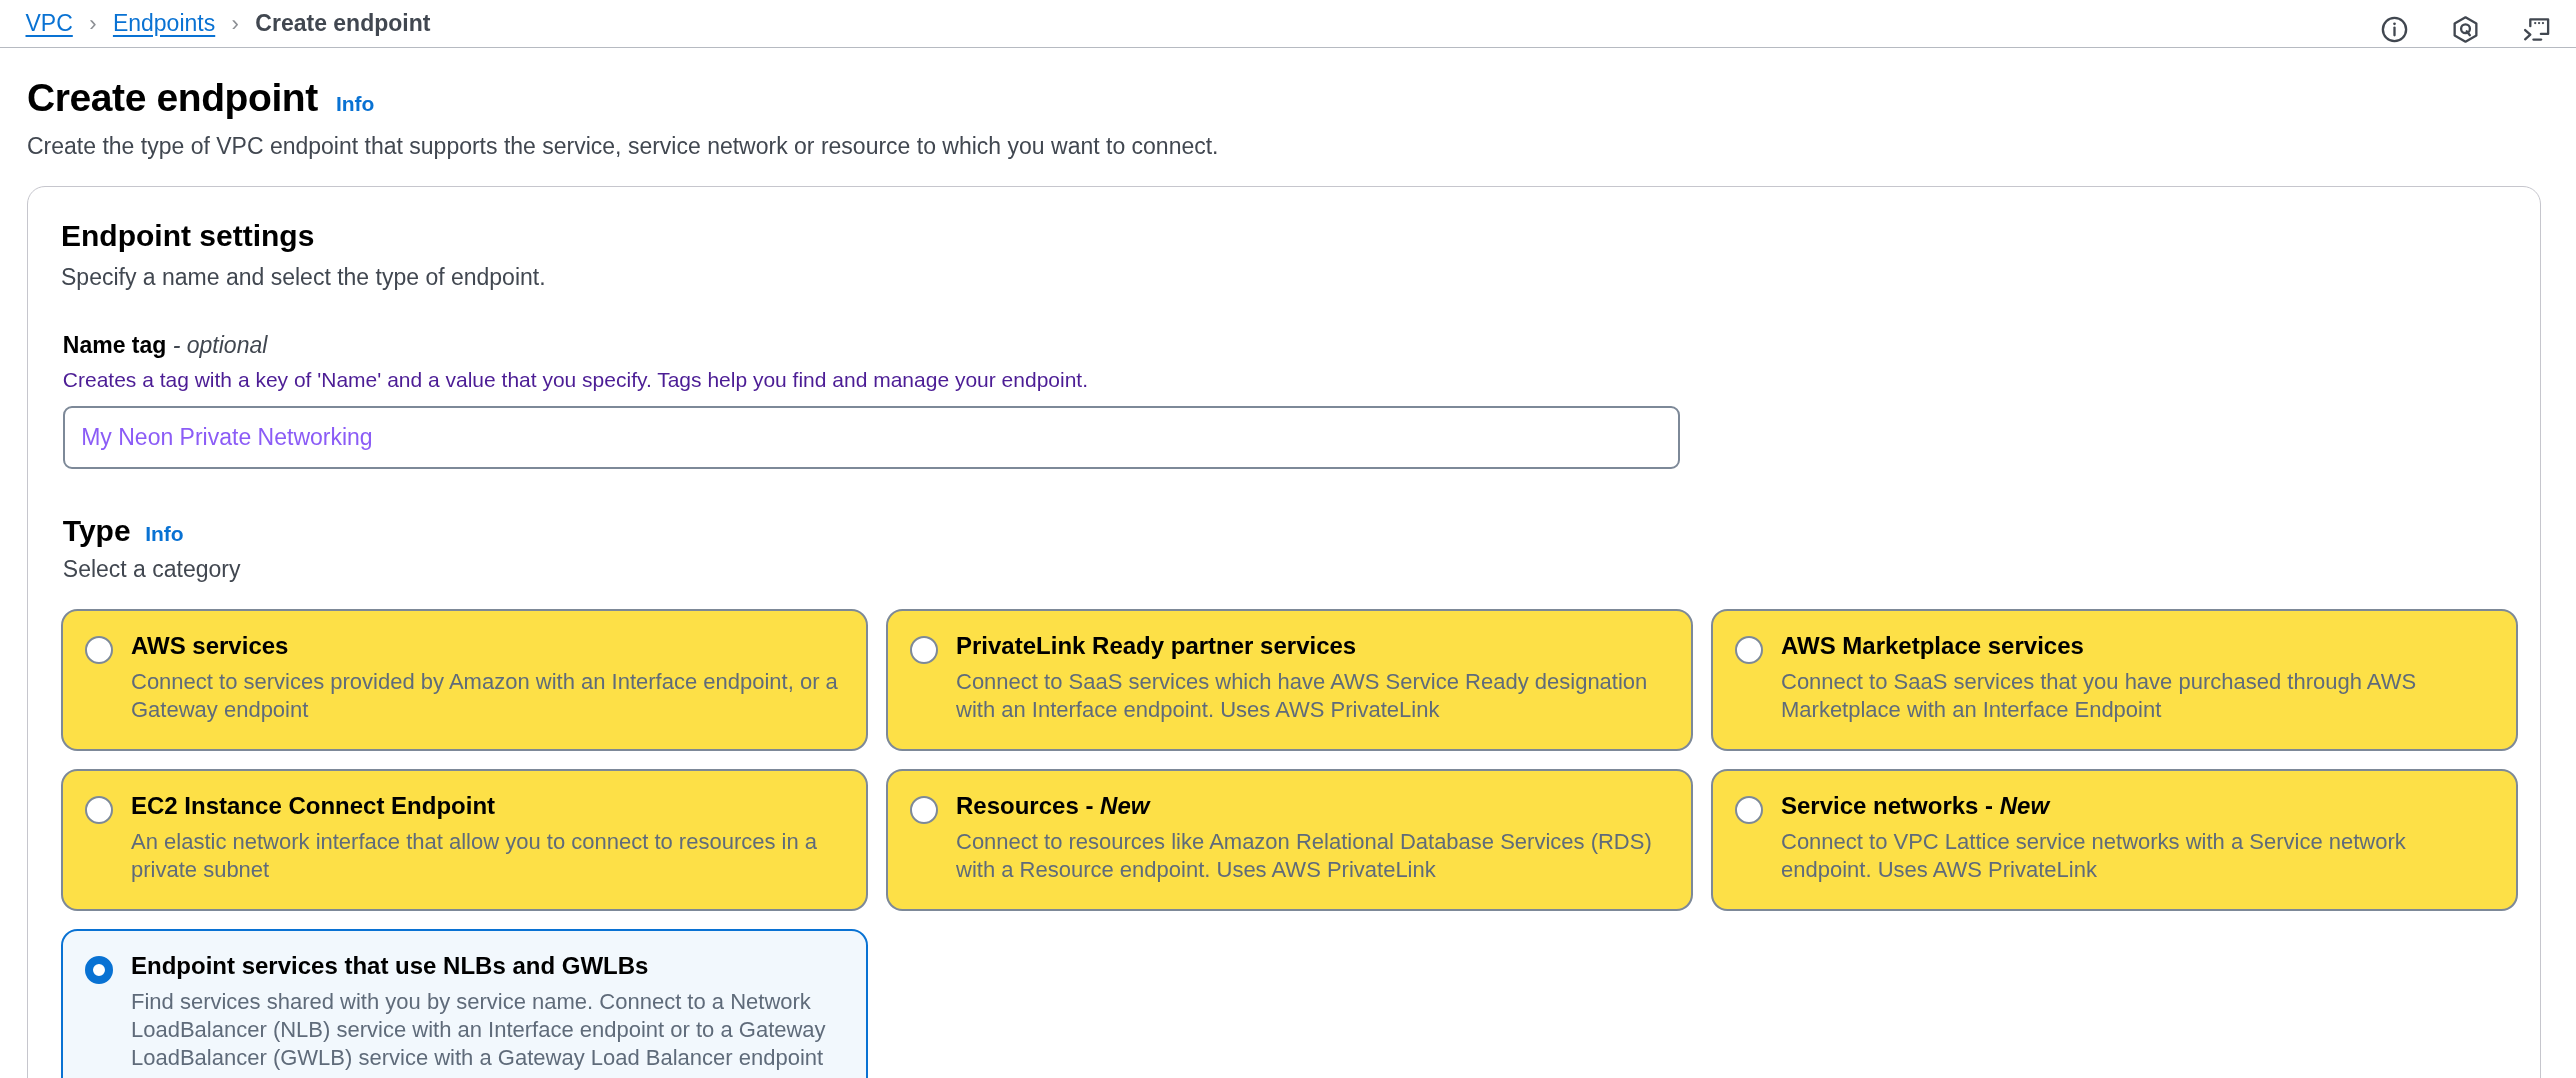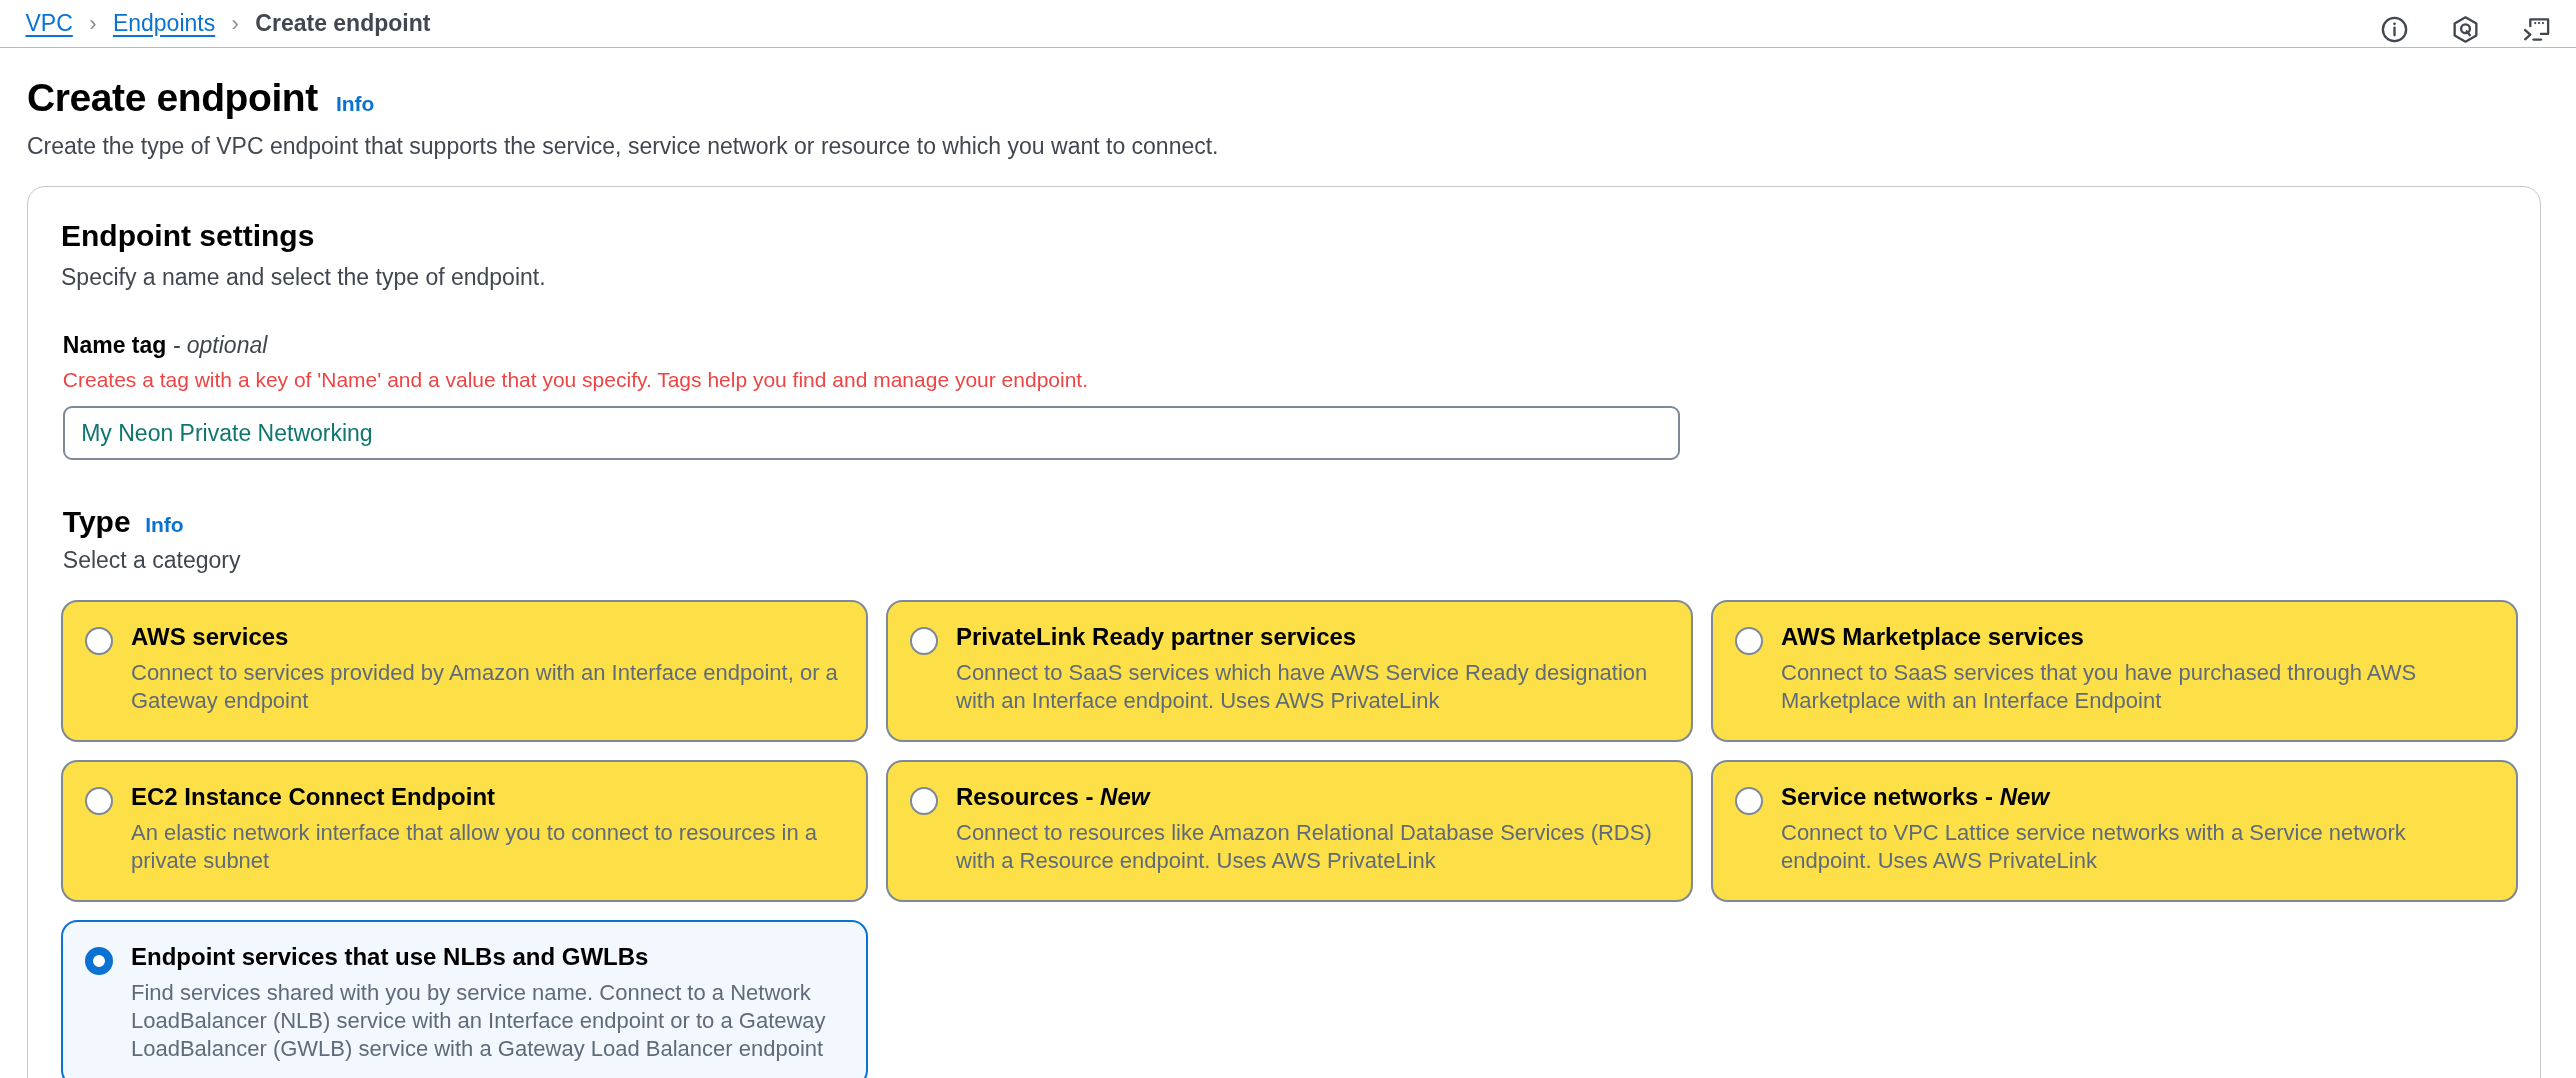--- a/index.html
+++ b/index.html
@@ -108,33 +108,33 @@
   }
   .field-label .optional {
     font-weight: 400;
     font-style: italic;
     color: #414750;
   }
   .field-desc {
     margin-top: 8.2px;
     font-size: 21px;
     line-height: 26.4px;
-    color: #ef4444;
+    color: #4c1d95;
   }
   .text-input {
     margin-top: 12.8px;
     width: 1617px;
-    height: 54px;
+    height: 63px;
     border: 2.7px solid #7d8998;
     border-radius: 9px;
     background: #ffffff;
     font-family: "Liberation Sans", sans-serif;
     font-size: 23px;
     line-height: 27px;
-    color: #0f766e;
+    color: #8b5cf6;
     padding: 0 16.4px;
     outline: none;
   }
 
   
   .type-head { margin-top: 44px; padding-left: 1.8px; }
   .type-title-row { display: flex; align-items: baseline; gap: 14.6px; }
   h3.type-title {
     font-size: 30px;
     line-height: 36px;

